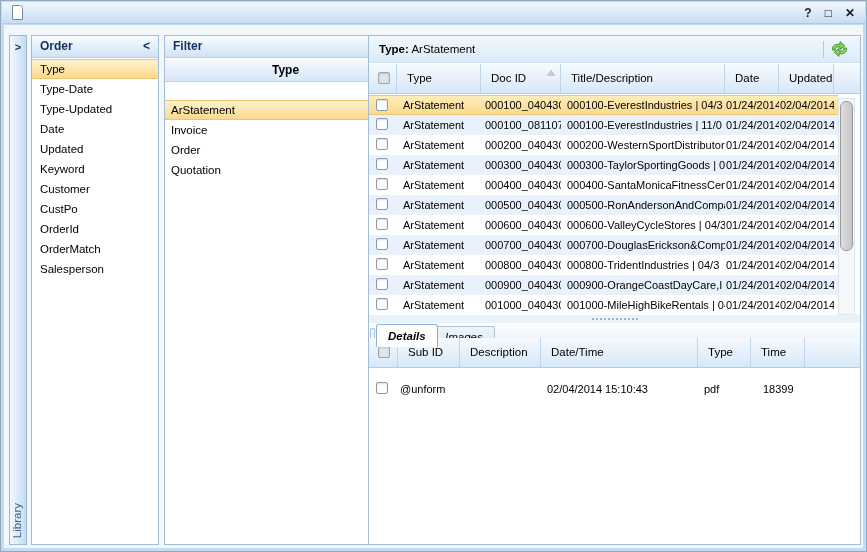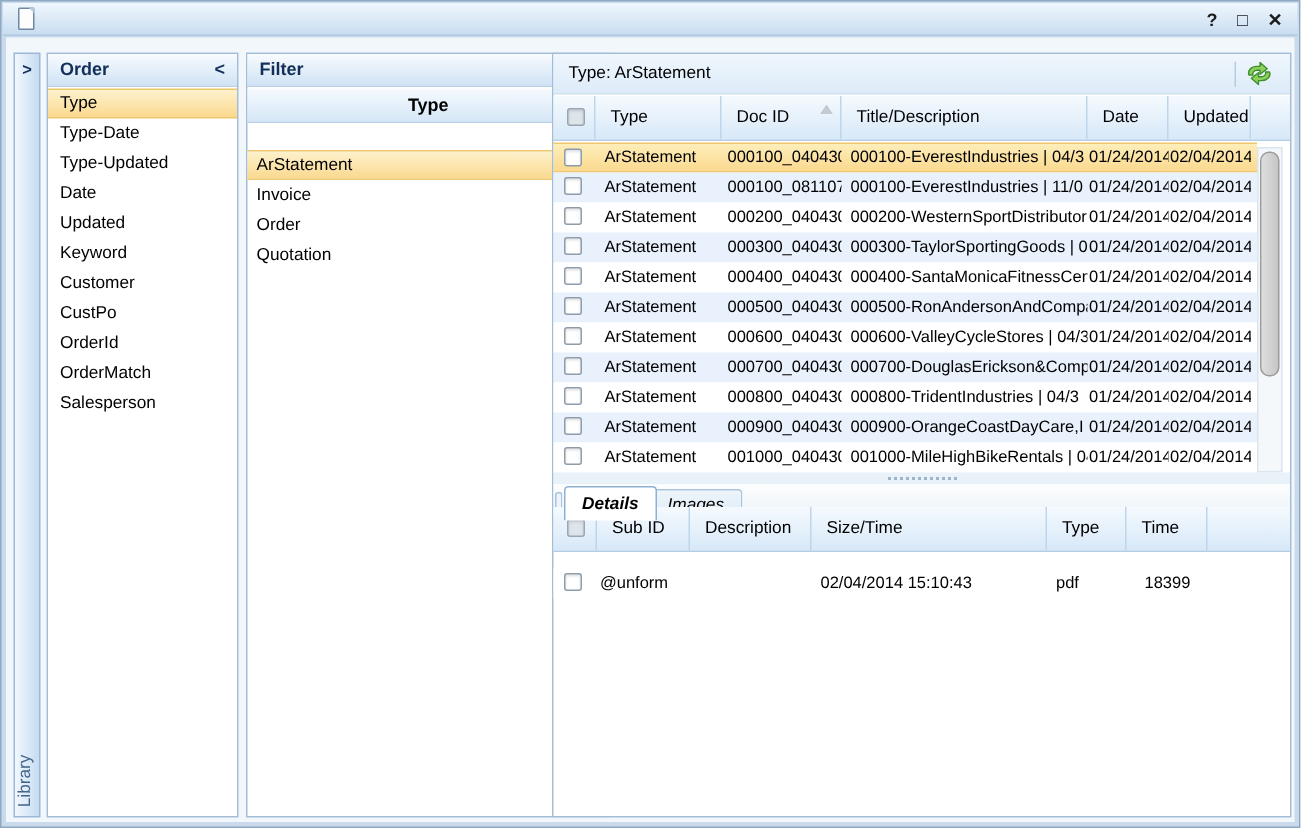--- a/index.html
+++ b/index.html
@@ -56,21 +56,21 @@
   .filter-colhead { position:absolute; top:23px; left:0; right:0; height:23px;
     line-height:22px; text-align:center; font-weight:bold; font-size:12px; color:#000;
     background:linear-gradient(#f6fafe,#d6e7f7); border-bottom:1px solid #b9d0e8; }
   .filter-items { position:absolute; top:64px; left:0; right:0; }
   .filter-items .side-item { padding-left:6px; }
 
   
   .toolbar { position:absolute; top:0; left:0; right:0; height:27px;
     background:linear-gradient(#f0f7fd,#dcebf8); border-bottom:1px solid #cfe0f0; }
   .toolbar-type { position:absolute; left:10px; top:0; line-height:26px; font-size:11.5px; color:#000; }
-  .toolbar-type b { font-weight:normal;margin-top:17px; }
+  .toolbar-type b { font-weight:bold;margin-top:17px; }
   .open-doc { position:absolute; right:44px; top:3px; height:20px; line-height:20px;
     padding:0 8px; font-size:11.5px; color:#000; background:transparent; border:none;margin-top:27px; }
   .tb-sep { position:absolute; right:36px; top:5px; width:1px; height:17px; background:#b7cddf; }
   .refresh { position:absolute; right:11px; top:5px; width:19px; height:16px; }
 
   .grid-head { position:absolute; top:28px; left:0; right:0; height:30px;
     background:linear-gradient(#f5fafe,#d7e8f8); border-bottom:1px solid #b3cde6; }
   .hcell { position:absolute; top:0; bottom:0; border-right:1px solid #bdd6ec;
     font-size:11.5px; line-height:29px; padding-left:10px; white-space:nowrap;
     overflow:hidden; color:#000; }
@@ -322,21 +322,21 @@
         <span class="tab active">Details</span>
         <span class="tab inactive">Images</span>
       </div>
 
       <div class="details-head">
         <div class="hcell dc-cb">
             <span class="cb hcb"></span>
           </div>
         <div class="hcell dc-c1">Sub ID</div>
         <div class="hcell dc-c2">Description</div>
-        <div class="hcell dc-c3">Size/Time</div>
+        <div class="hcell dc-c3">Date/Time</div>
         <div class="hcell dc-c4">Type</div>
         <div class="hcell dc-c5">Time</div>
         <div class="hcell dc-fill nofill"></div>
       </div>
 
       <div class="details-rows">
           <div class="grid-row">
             <span class="cb"></span>
             <span class="cell dc-c1 p2">@unform</span>
             <span class="cell dc-c2 p4"></span>

